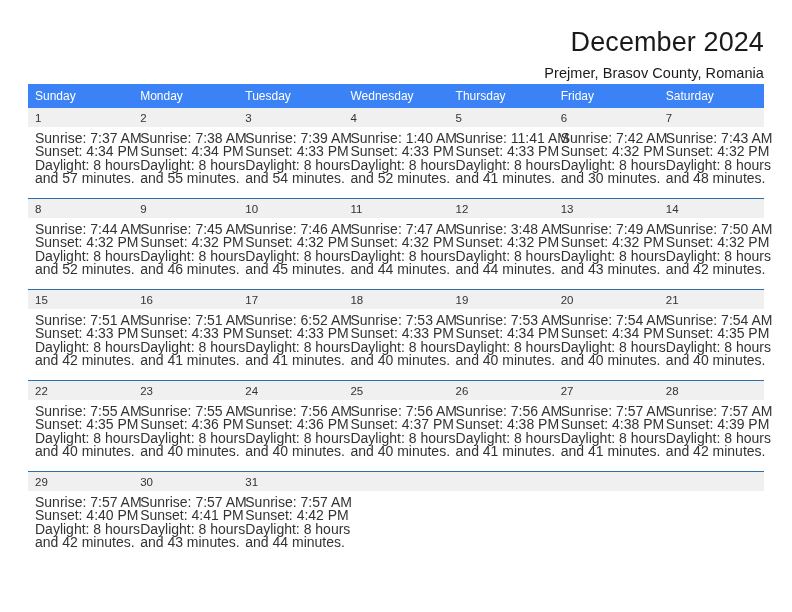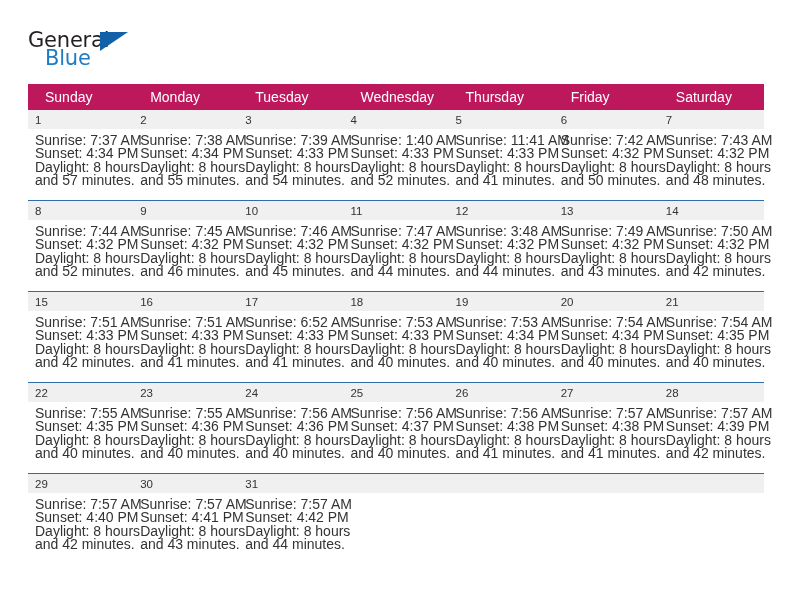--- a/index.html
+++ b/index.html
@@ -84,26 +84,26 @@
   }
 
   
   .calendar {
     width: 736px;
     margin-top: 14px;
     border-collapse: collapse;
     table-layout: fixed;
   }
   .calendar th {
-    background: #be185d;
+    background: #3b82f6;
     color: #ffffff;
     font-weight: normal;
-    font-size: 14px;
+    font-size: 12px;
     text-align: left;
-    padding: 5px 0 5px 17px;
+    padding: 5px 0 5px 7px;
     height: 19px;
     box-sizing: border-box;
     border: none;
   }
   .calendar td {
     vertical-align: top;
     padding: 0;
     width: 105.14px;
     height: 90px;
     box-sizing: border-box;
@@ -140,26 +140,25 @@
     background: #f0f0f0;
   }
 </style>
 </head>
 <body>
 
 <div class="page">
 
   <div class="masthead">
 
-    <div class="logo">
-      <span class="logo-general">General</span>
-      <span class="logo-tri"></span>
-      <span class="logo-blue">Blue</span>
+
+    <div class="title-block">
+      <div class="cal-title">December 2024</div>
+      <div class="cal-subtitle">Prejmer, Brasov County, Romania</div>
     </div>
-
 
   </div>
 
   <table class="calendar">
     <thead>
       <tr>
         <th>Sunday</th>
         <th>Monday</th>
         <th>Tuesday</th>
         <th>Wednesday</th>
@@ -225,21 +224,21 @@
               </div>
             </div>
           </td>
           <td>
             <div class="cell-inner">
               <div class="day-band">6</div>
               <div class="day-info">
                 <div>Sunrise: 7:42 AM</div>
                 <div>Sunset: 4:32 PM</div>
                 <div>Daylight: 8 hours</div>
-                <div>and 50 minutes.</div>
+                <div>and 30 minutes.</div>
               </div>
             </div>
           </td>
           <td>
             <div class="cell-inner">
               <div class="day-band">7</div>
               <div class="day-info">
                 <div>Sunrise: 7:43 AM</div>
                 <div>Sunset: 4:32 PM</div>
                 <div>Daylight: 8 hours</div>

